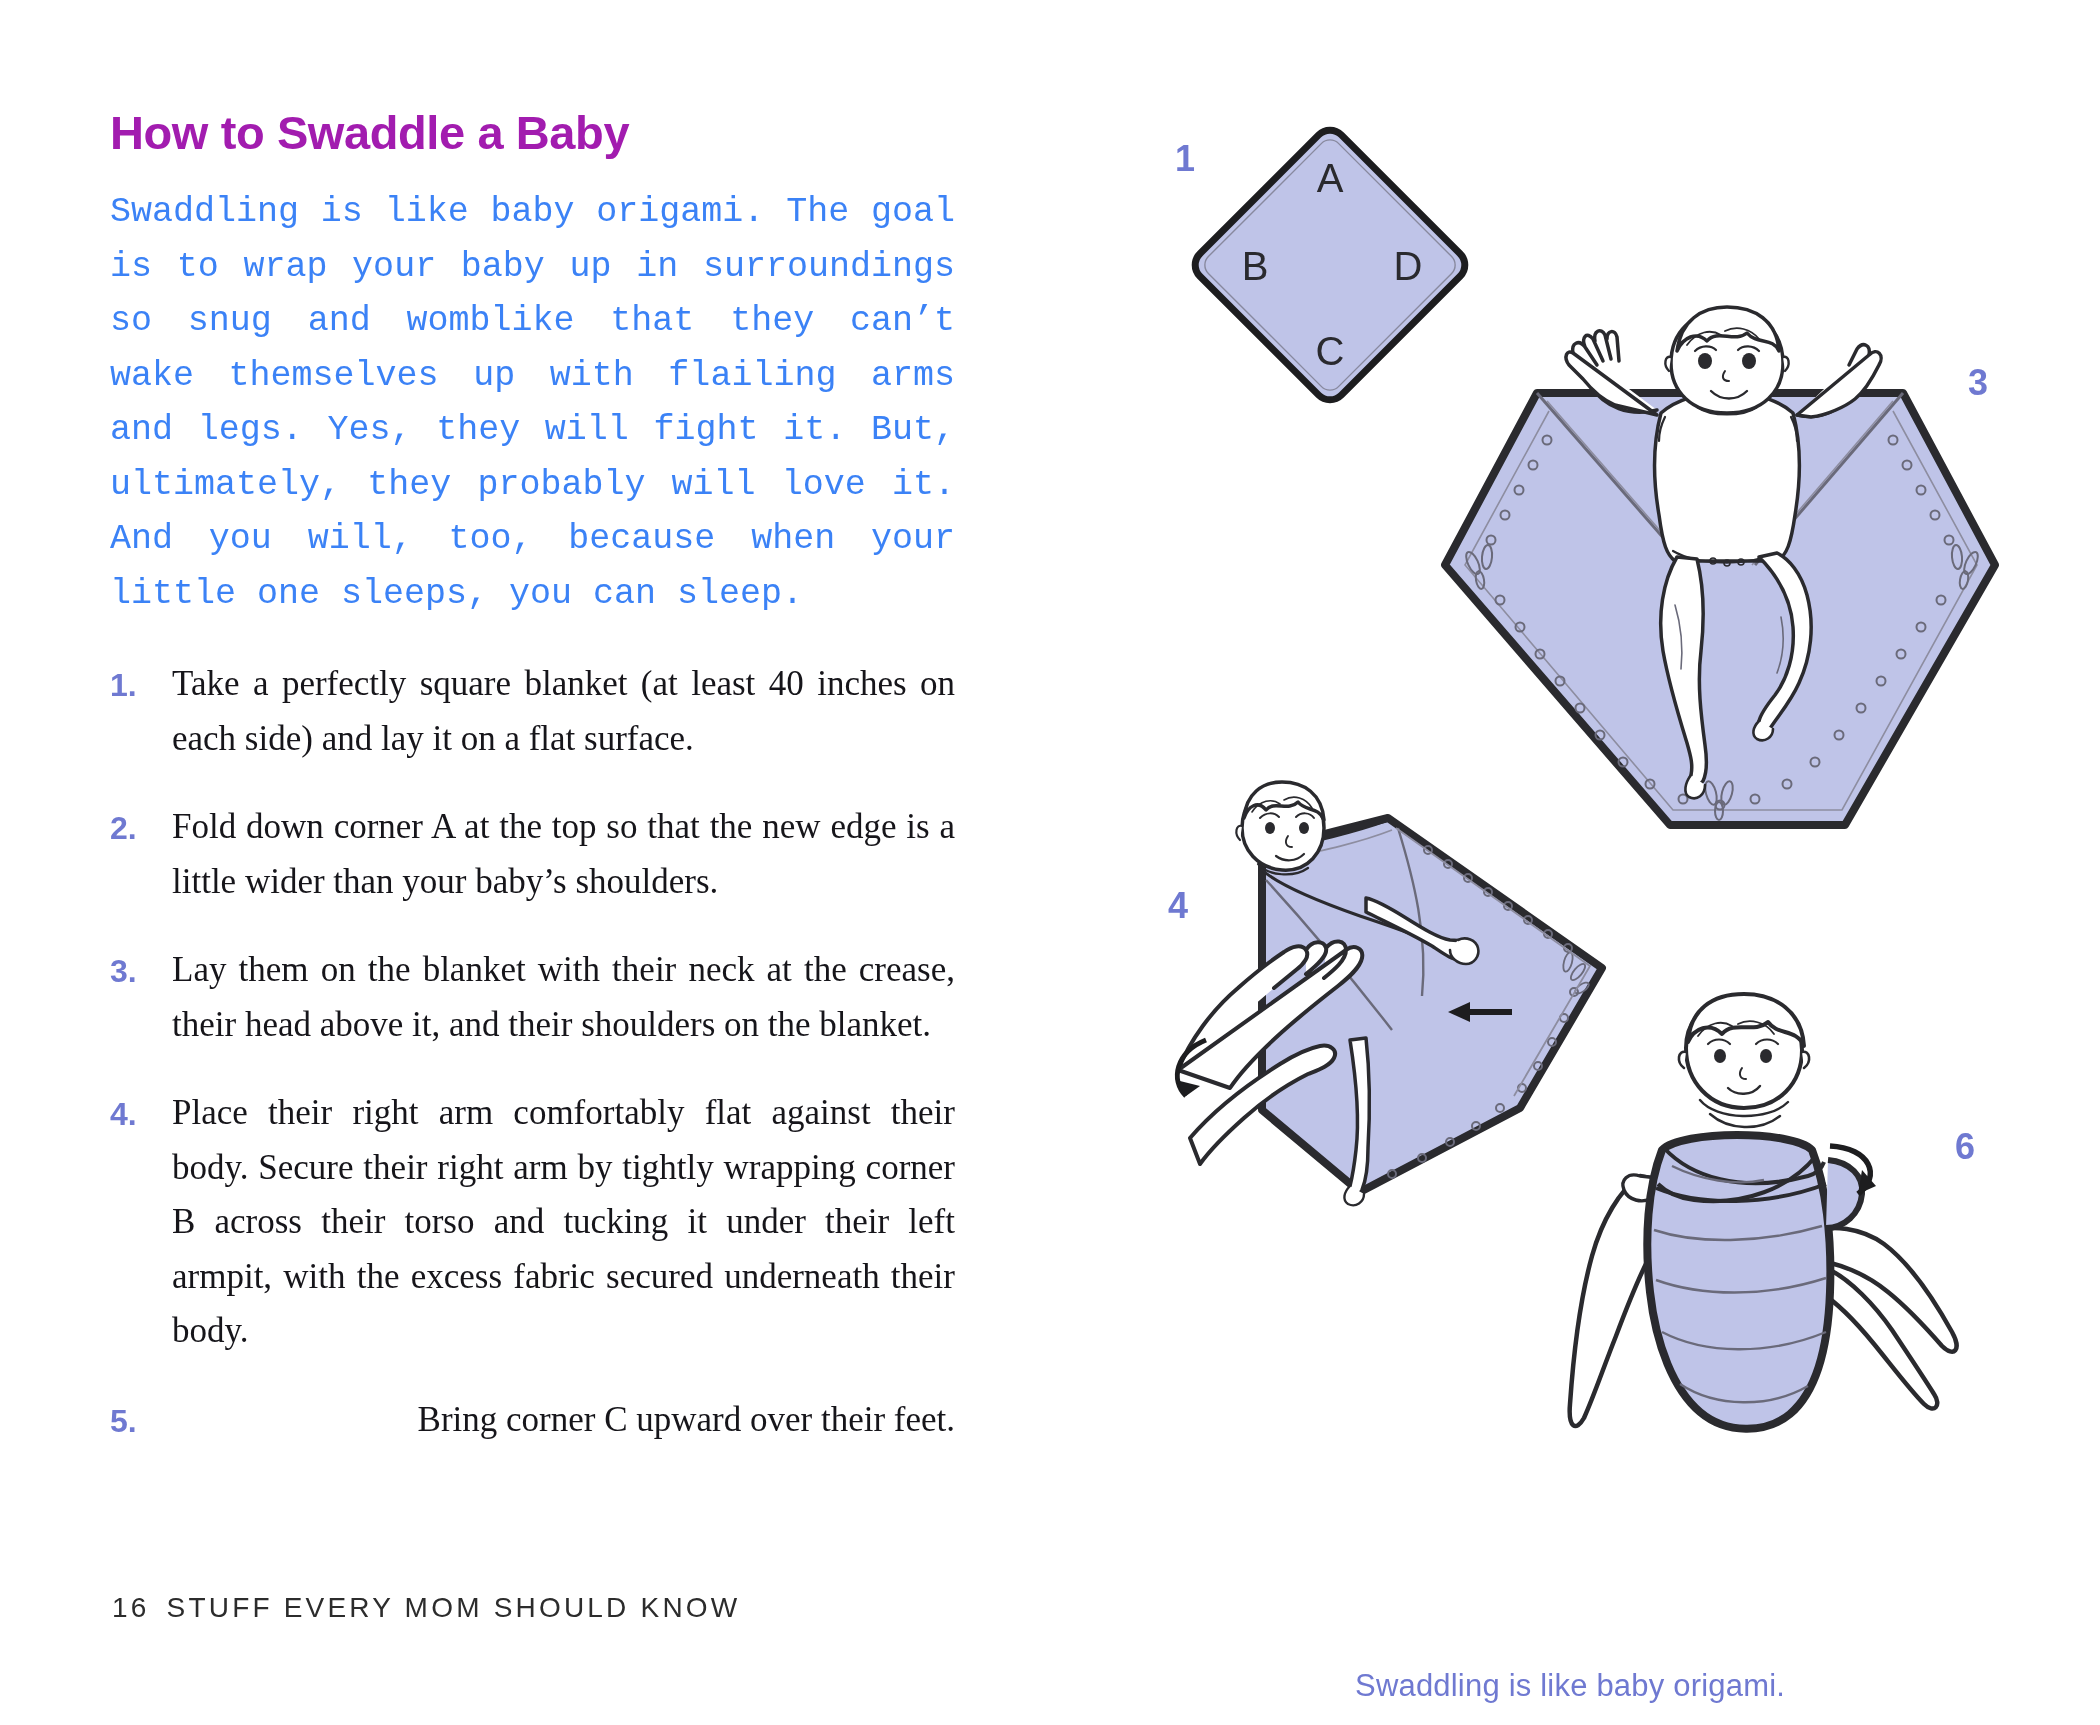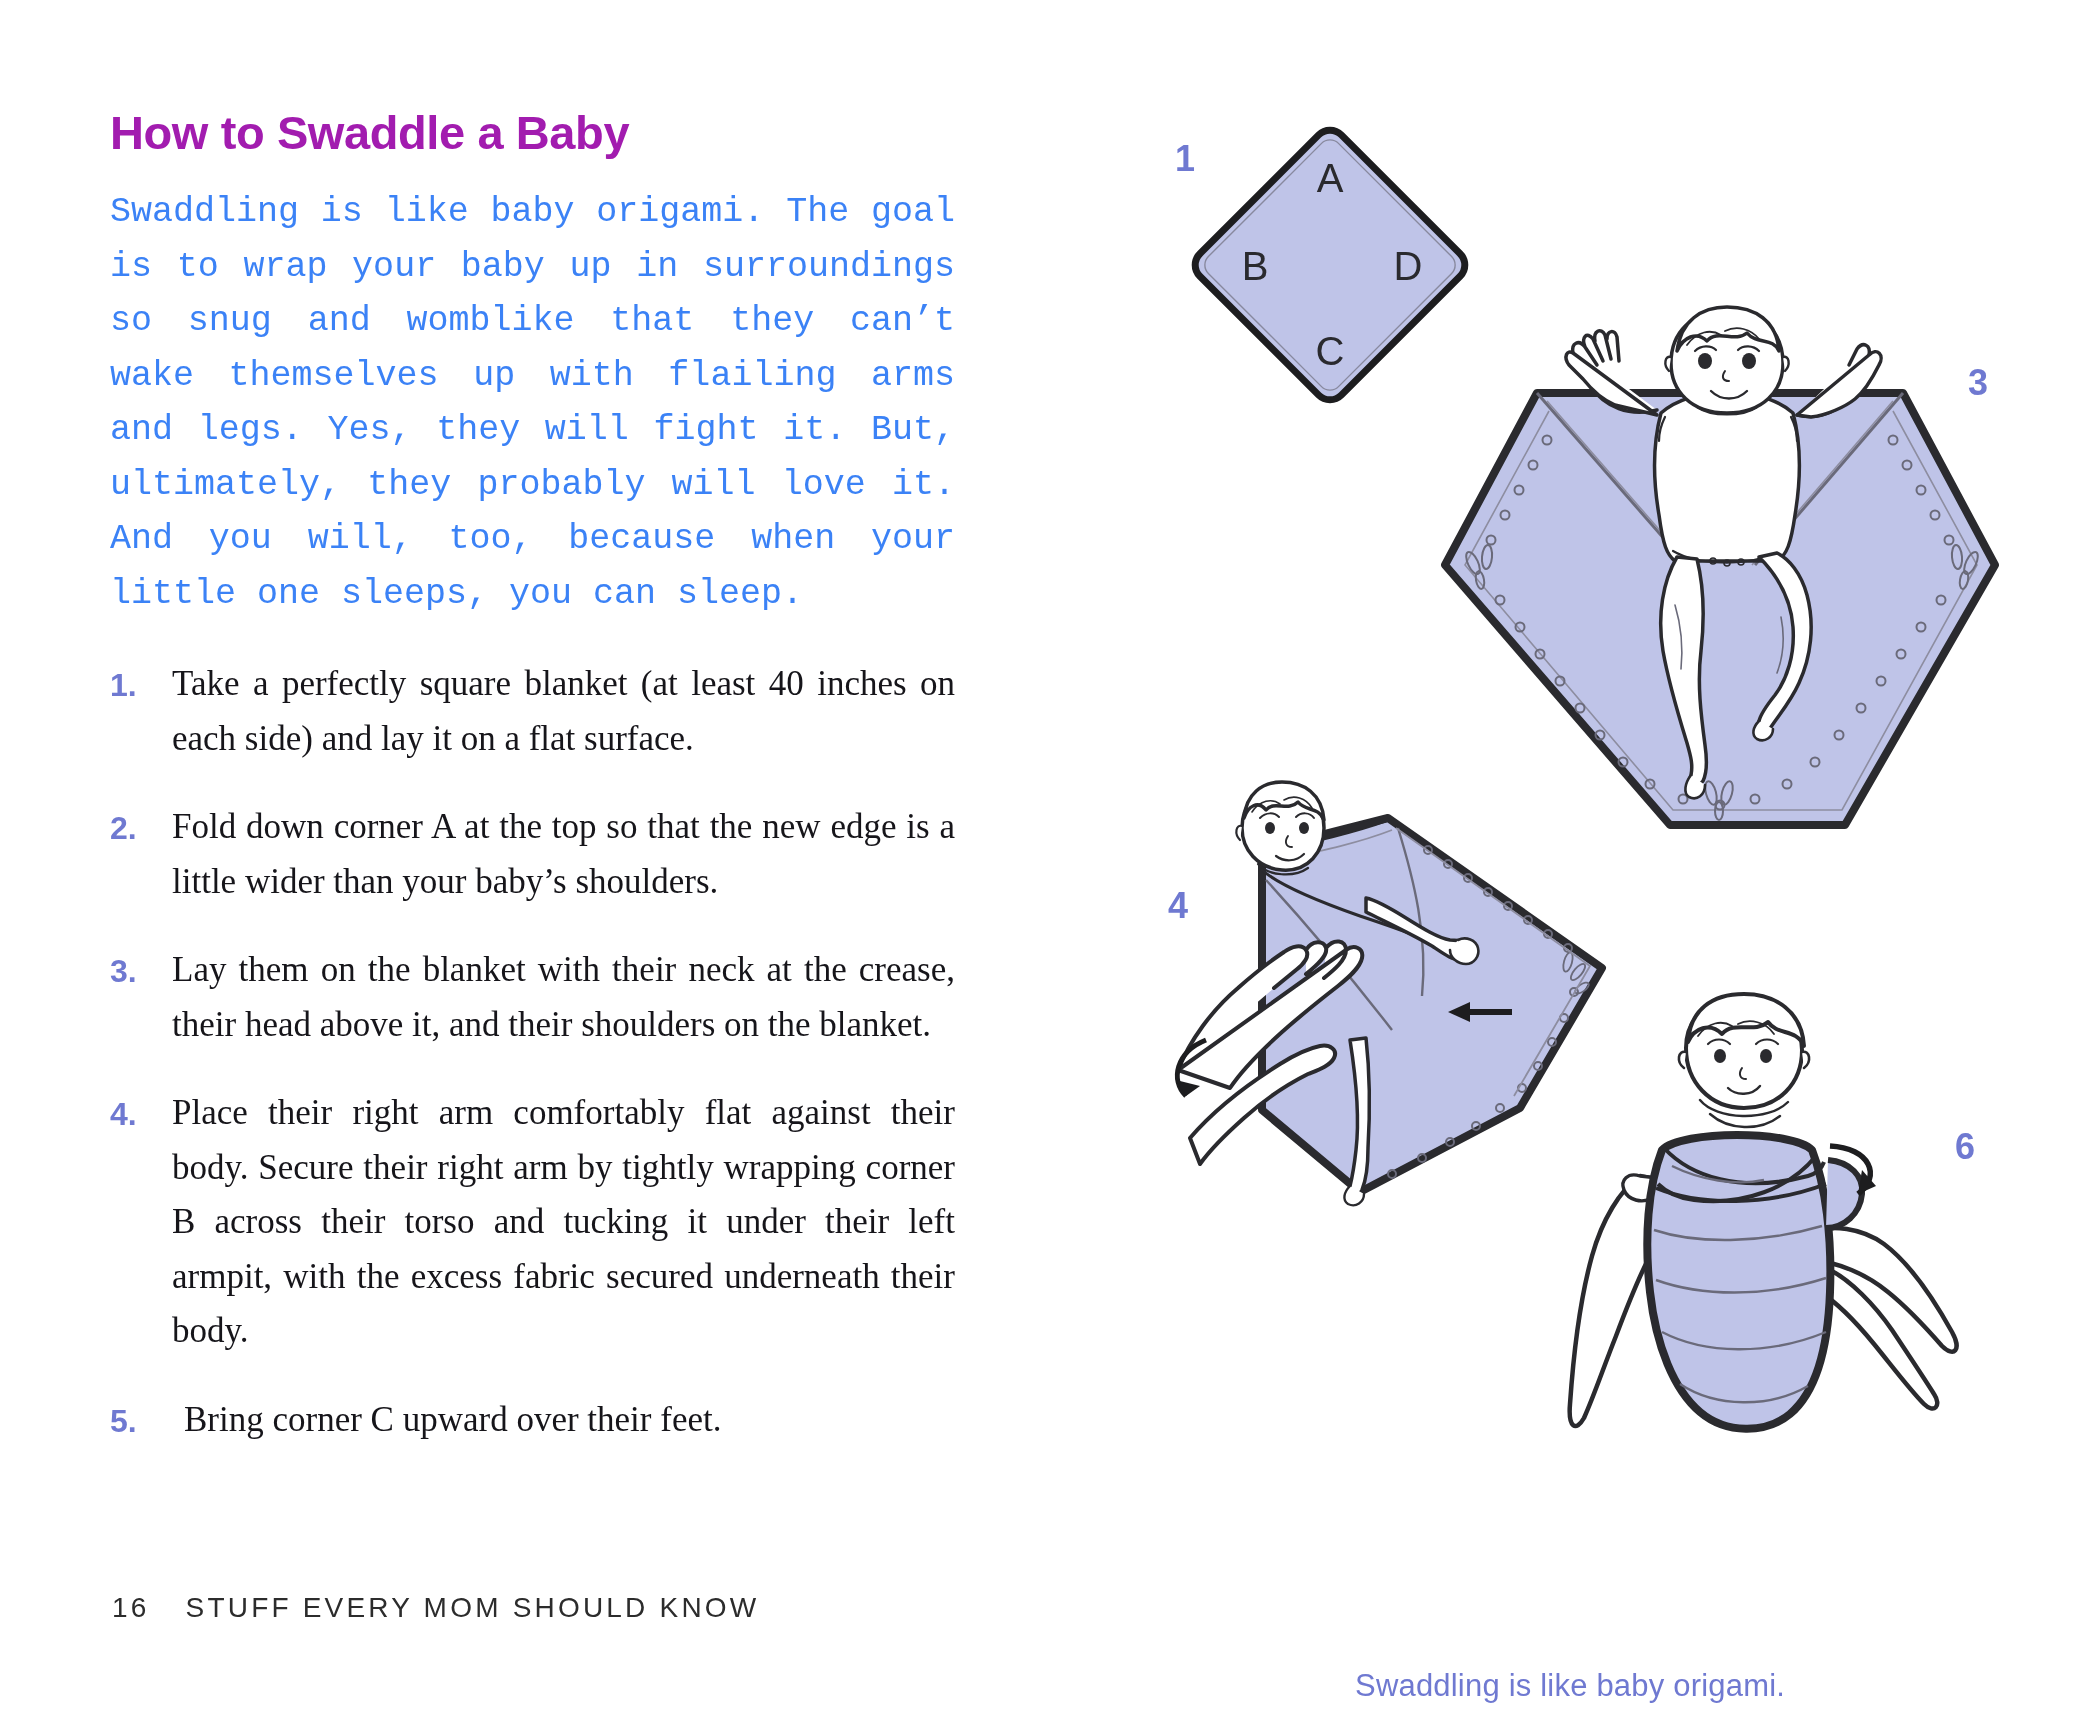--- a/index.html
+++ b/index.html
@@ -70,35 +70,35 @@
   .step-text {
     display: block;
     font-family: "Liberation Serif", serif;
     font-size: 35px;
     line-height: 54.5px;
     color: #16151a;
     text-align: justify;
     text-justify: inter-word;
     hyphens: none;
   }
-  .step-text.no-justify { text-align: left; margin-left: 12px; }
+  .step-text.no-justify { text-align: right; margin-left: 12px; }
 
   
   .footer-left {
     position: absolute;
     left: 112px;
     top: 1592px;
     font-family: "Liberation Sans", sans-serif;
     font-weight: 300;
     font-size: 28px;
     letter-spacing: 3.2px;
     color: #2c2c2c;
     white-space: nowrap;
   }
-  .footer-left .page-num { margin-right: 36px; }
+  .footer-left .page-num { margin-right: 17px; }
 
   .footer-caption {
     position: absolute;
     left: 1355px;
     top: 1668px;
     font-family: "Liberation Sans", sans-serif;
     font-weight: 400;
     font-size: 31px;
     color: #6f79d1;
     white-space: nowrap;

